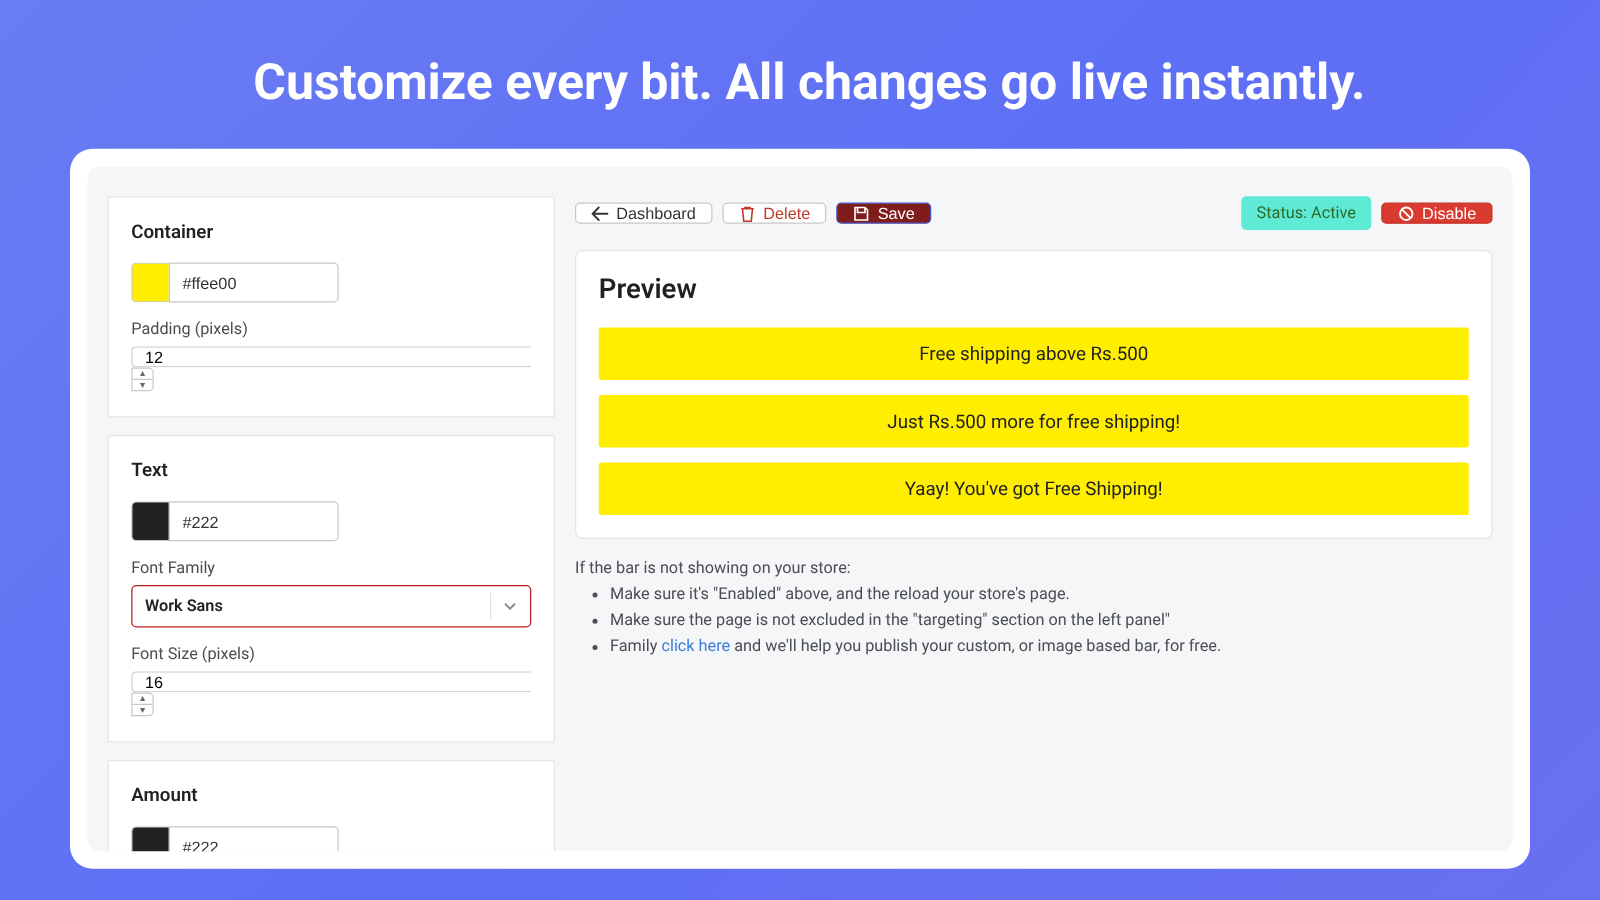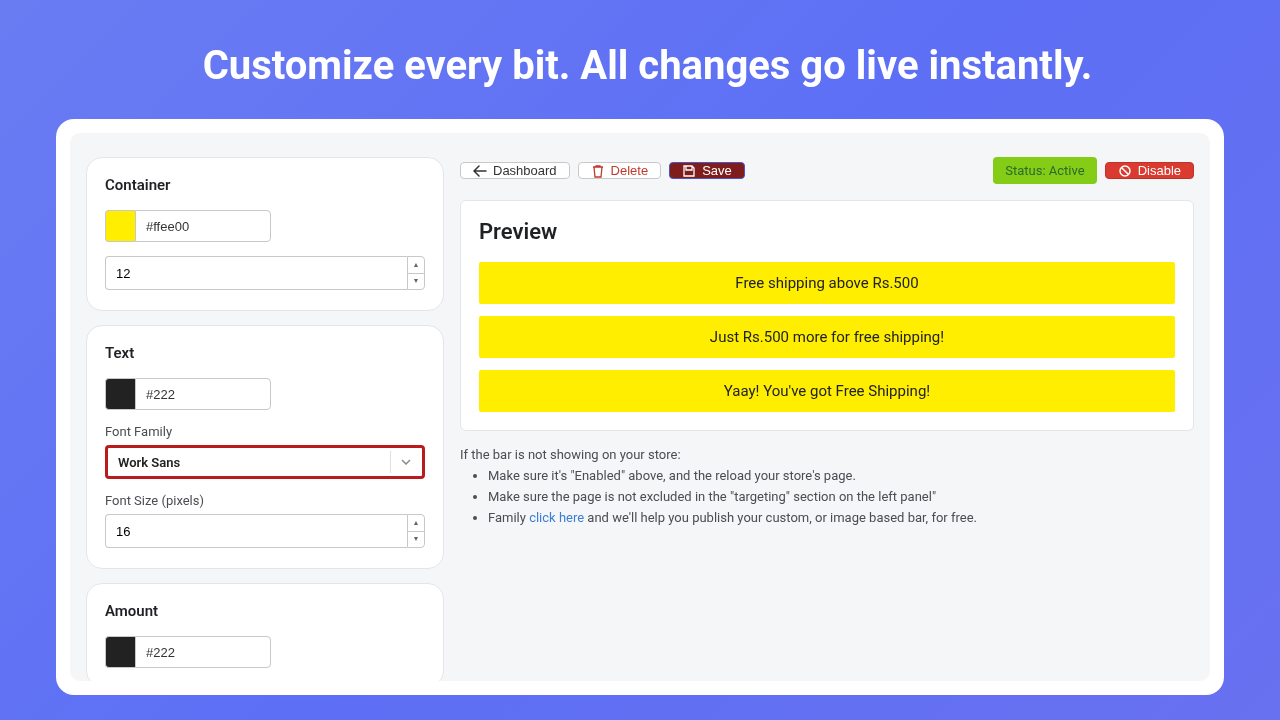--- a/index.html
+++ b/index.html
@@ -32,80 +32,80 @@
   height: 100%;
   display: flex;
   gap: 16px;
   padding: 24px 16px 0;
   overflow: hidden;
 }
 .sidebar { width: 358px; display: flex; flex-direction: column; gap: 14px; }
 .panel {
   background: #fff;
   border: 1px solid #e4e5e7;
-  border-radius: 16px;
+  border-radius: 2px;
   padding: 18px 18px 20px;
 }
 .panel-title { font-size: 15px; font-weight: 600; color: #1f2124; margin-bottom: 16px; }
 .color-row { display: flex; margin-bottom: 14px; }
 .color-swatch {
   width: 30px; height: 32px;
   border: 1px solid #c8c8c8;
   border-radius: 4px 0 0 4px;
   border-right: none;
 }
 .color-input {
   height: 32px; width: 136px;
   border: 1px solid #c8c8c8;
   border-radius: 0 4px 4px 0;
   padding: 0 10px;
   font-size: 13px;
   color: #333;
 }
 .field-label { font-size: 13px; color: #4a4d52; margin-bottom: 6px; }
-.number-field { display: flex; }
+.number-field { display: flex; flex-direction: column; }
 .number-input {
   flex: 1; height: 34px;
   border: 1px solid #c8c8c8;
   border-radius: 4px 0 0 4px;
   border-right: none;
   padding: 0 10px; font-size: 13px;
 }
 .spinner {
   width: 18px; display: flex; flex-direction: column;
   border: 1px solid #c8c8c8;
   border-left: 1px solid #c8c8c8;
   border-radius: 0 4px 4px 0;
 }
 .spinner span {
   flex: 1; display: flex; align-items: center; justify-content: center;
   font-size: 7px; color: #666; cursor: pointer;
 }
 .spinner span:first-child { border-bottom: 1px solid #c8c8c8; }
 .select-field {
   display: flex; align-items: center; justify-content: space-between;
-  height: 34px; border: 3px solid #b91c1c; border-radius: 4px;
+  height: 34px; border: 1px solid #b91c1c; border-radius: 4px;
   padding: 0 10px; font-size: 13px; font-weight: 600; color: #222;
   margin-bottom: 14px;
 }
 .select-chevron { width: 22px; height: 22px; display:flex; align-items:center; justify-content:center; color:#8a8a8a; border-left:1px solid #e0e0e0; padding-left:8px;}
 .main { flex: 1; display: flex; flex-direction: column; }
 .toolbar { display: flex; align-items: center; gap: 8px; margin-bottom: 16px; }
 .btn {
   display: inline-flex; align-items: center; gap: 6px;
   height: 17px; padding: 0 12px;
   border: 1px solid #c8c8c8; border-radius: 4px;
   background: #fff; font-size: 13px; cursor: pointer;
   color: #333;
 }
 .btn-delete { color: #c0392b; }
 .btn-save { background: #7f1d1d; border-color: #4a55c8; color: #fff; }
 .spacer { flex: 1; }
 .status-badge {
-  background: #84cc16; color: #2c6b2c;
+  background: #5eead4; color: #2c6b2c;
   font-size: 13px; padding: 6px 12px; border-radius: 4px;
 }
 .btn-disable { background: #d93b31; border-color: #c23128; color: #fff; }
 .preview-card {
   background: #fff; border: 1px solid #e4e5e7; border-radius: 6px;
   padding: 18px;
 }
 .preview-title { font-size: 22px; font-weight: 600; color: #1f2124; margin-bottom: 18px; }
 .preview-bar {
   background: #ffee00; color: #222; font-weight: 400;
@@ -128,20 +128,21 @@
 <div class="app-inner">
 
   <div class="sidebar">
 
     <div class="panel">
       <div class="panel-title">Container</div>
       <div class="color-row">
         <div class="color-swatch" style="background:#ffee00"></div>
         <input class="color-input" value="#ffee00" style="">
       </div>
+      <div class="field-label">Padding (pixels)</div>
       <div class="number-field">
         <input class="number-input" value="12" style="">
         <div class="spinner">
               <span>▲</span>
               <span>▼</span>
             </div>
       </div>
     </div>
 
     <div class="panel">

